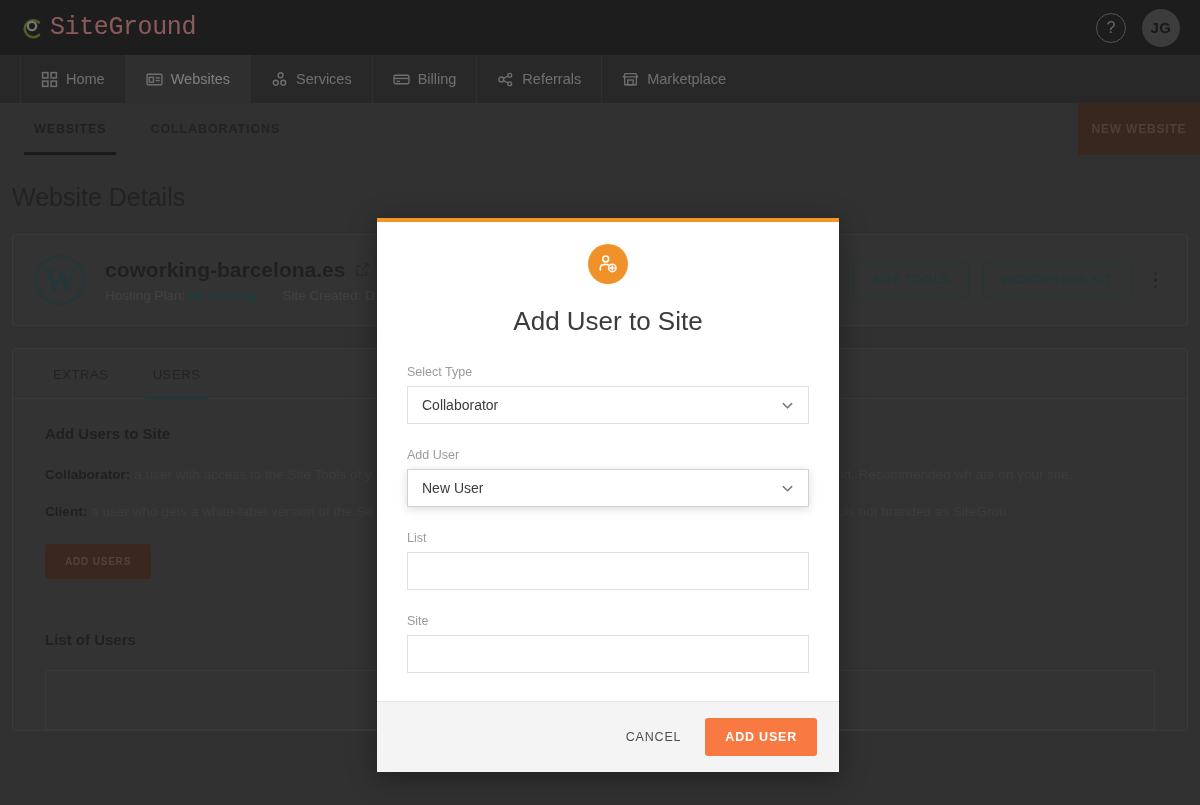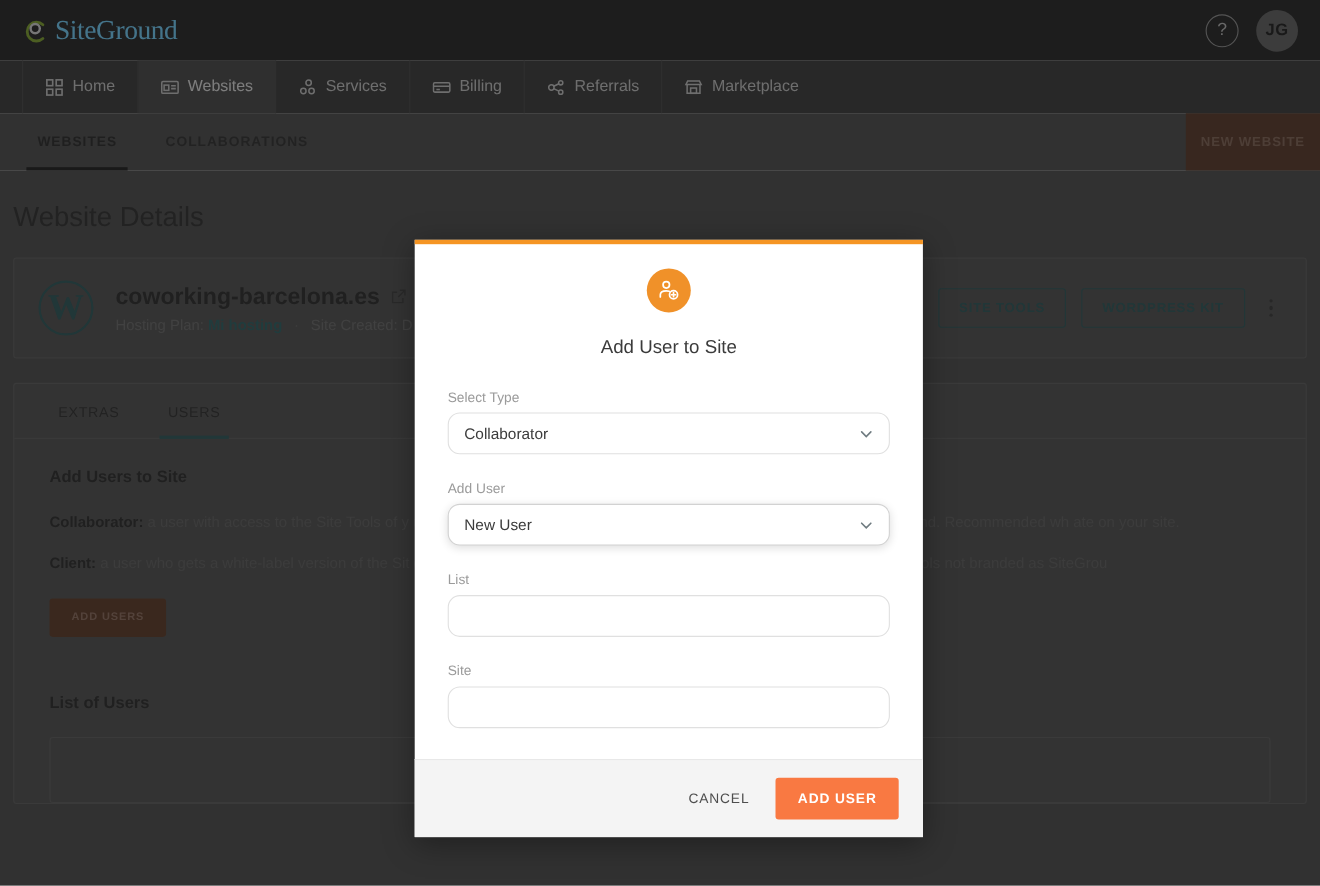--- a/index.html
+++ b/index.html
@@ -14,22 +14,22 @@
   #page-root { position: absolute; inset: 0; width: 1200px; height: 805px; background:#fff; }
 
   
   .brandbar {
     height: 55px; background: #353535;
     display: flex; align-items: center; justify-content: space-between;
     padding: 0 20px;
   }
   .logo { display: flex; align-items: center; gap: 4px; }
   .logo-text {
-    font-size: 25px; color: #7dd3fc; letter-spacing: -0.4px;
-    font-family: Liberation Serif, serif; font-weight: 400;
+    font-size: 25px; color: #fca5a5; letter-spacing: -0.4px;
+    font-family: Liberation Mono, monospace; font-weight: 400;
   }
   .brand-right { display: flex; align-items: center; gap: 16px; }
   .help-circle {
     width: 30px; height: 30px; border-radius: 50%;
     border: 1.5px solid #9a9a9a; color: #bdbdbd;
     display: flex; align-items: center; justify-content: center;
     font-size: 16px;
   }
   .avatar {
     width: 38px; height: 38px; border-radius: 50%;
@@ -142,27 +142,27 @@
     box-shadow: 0 6px 26px rgba(0,0,0,.35);
     z-index: 50;
   }
   .modal-body { padding: 22px 30px 26px 30px; }
   .modal-icon {
     width: 40px; height: 40px; border-radius: 50%; background: #f09129;
     margin: 0 auto; display: flex; align-items: center; justify-content: center;
   }
   .modal-icon svg { width: 22px; height: 22px; display: block; }
   .modal-title {
-    text-align: center; font-size: 17px; color: #3b3b3b;
+    text-align: center; font-size: 26px; color: #3b3b3b;
     margin-top: 22px; margin-bottom: 28px; font-weight: 400;
   }
   .field { margin-bottom: 24px; }
   .field-label { font-size: 12.5px; color: #9b9b9b; margin-bottom: 7px; }
   .select-box, .text-box {
-    width: 100%; height: 38px; border: 1px solid #e0e0e0; border-radius: 11px;
+    width: 100%; height: 38px; border: 1px solid #e0e0e0; border-radius: 0;
     background: #fff; display: flex; align-items: center;
     padding: 0 14px; font-size: 14px; color: #3b3b3b;
   }
   .select-box.focused {
     border-color: #d2d2d2;
     box-shadow: 0 2px 9px rgba(0,0,0,.14);
   }
   .chev { margin-left: auto; width: 13px; height: 13px; color: #6f7b80; }
   .chev svg { display:block; width:100%; height:100%; }
   .modal-footer {

